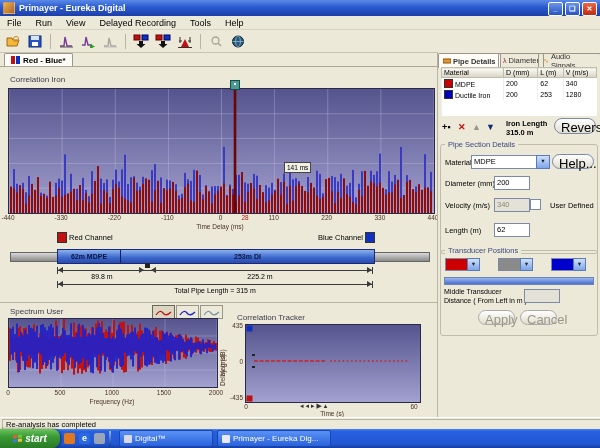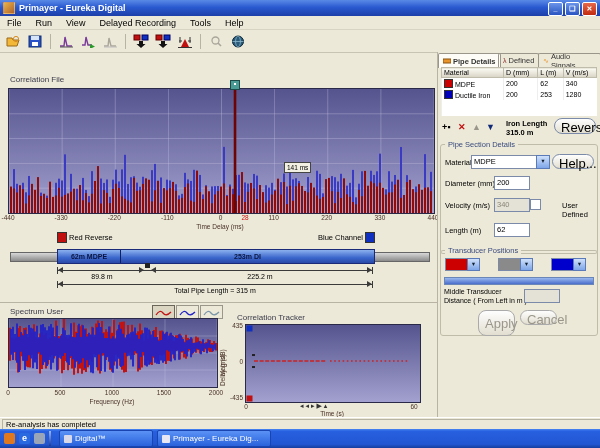--- a/index.html
+++ b/index.html
@@ -195,22 +195,31 @@
       </span>
     <span class="tbtn">
         <svg width="14" height="13">
           <circle cx="7" cy="6.5" r="5.5" fill="#2a5a78" stroke="#10283a"></circle>
           <ellipse cx="7" cy="6.5" rx="2.4" ry="5.5" fill="none" stroke="#8ab8cc" stroke-width="0.8"></ellipse>
           <line x1="1.5" y1="6.5" x2="12.5" y2="6.5" stroke="#8ab8cc" stroke-width="0.8"></line>
         </svg>
       </span>
   </div>
 
-
-  <span class="abs gtitle" style="left:10px;top:75px;">Correlation File</span>
+  <div id="tabstrip" class="abs">
+    <span class="doc-tab">
+      <svg width="9" height="8">
+          <rect x="0" y="0" width="4" height="8" fill="#c01010"></rect>
+          <rect x="5" y="0" width="4" height="8" fill="#1030c0"></rect>
+        </svg>
+      <span>Red - Blue*</span>
+    </span>
+  </div>
+
+  <span class="abs gtitle" style="left:10px;top:75px;">Correlation Iron</span>
   <div class="abs plotborder" id="corr-plot" style="left:8px;top:88px;width:425px;height:124px;"><svg width="425" height="124">
         <defs>
           <linearGradient id="G" x1="0" y1="0" x2="0" y2="1">
             <stop offset="0" stop-color="#55548e"></stop>
             <stop offset="1" stop-color="#a3a1cf"></stop>
           </linearGradient>
         </defs>
         <rect width="425" height="124" fill="url(#G)"></rect>
         <line x1="0" y1="24.8" x2="425" y2="24.8" stroke="#cfcde6" stroke-width="0.6" opacity="0.55"></line>
         <line x1="0" y1="49.6" x2="425" y2="49.6" stroke="#cfcde6" stroke-width="0.6" opacity="0.55"></line>
@@ -521,21 +530,21 @@
       <span class="ticktext" style="left: 207.5px; top: 0px; width: 26px;">0</span>
       <span class="ticktext" style="left: 260.625px; top: 0px; width: 26px;">110</span>
       <span class="ticktext" style="left: 313.75px; top: 0px; width: 26px;">220</span>
       <span class="ticktext" style="left: 366.875px; top: 0px; width: 26px;">330</span>
       <span class="ticktext" style="left: 420px; top: 0px; width: 26px;">440</span>
       <span class="ticktext" style="left: 237.023px; top: 0px; width: 16px; color: rgb(204, 20, 20);">28</span>
     </div>
   <span class="abs axlabel" style="left:160px;top:223px;width:120px;">Time Delay (ms)</span>
 
   <div class="abs legmark" style="left:57px;top:232px;background:#c01010;"></div>
-  <span class="abs legtext" style="left:69px;top:233px;">Red Reverse</span>
+  <span class="abs legtext" style="left:69px;top:233px;">Red Channel</span>
   <span class="abs legtext" style="left:318px;top:233px;">Blue Channel</span>
   <div class="abs legmark" style="left:365px;top:232px;background:#1030c0;"></div>
 
   <div class="abs" id="pipe-bar" style="left:10px;top:252px;width:418px;height:8px;"></div>
   <div class="abs" id="pipe-blue" style="left:57px;top:249px;width:316px;height:13px;">
     <span class="seg" style="width:62px;border-right:1px solid #102060;">62m MDPE</span>
     <span class="seg" style="flex:1;">253m DI</span>
   </div>
   <div class="abs" style="left:145px;top:263px;width:5px;height:5px;background:#222;"></div>
 
@@ -837,21 +846,21 @@
 
   <div class="abs" id="rpanel">
     <span class="rtab active" style="left:0;">
       <svg width="8" height="8">
           <rect x="0" y="2" width="8" height="4" fill="#e8942a" stroke="#8a5210"></rect>
         </svg>
       <span>Pipe Details</span>
     </span>
     <span class="rtab" style="left:60px;">
       <span style="color:#8a2a2a;font-size:7px;">λ</span>
-      <span>Defined</span>
+      <span>Diameter</span>
     </span>
     <span class="rtab" style="left:100px;">
       <span style="color:#e8942a;font-size:7px;">∿</span>
       <span>Audio Signals</span>
     </span>
 
     <table class="ptable abs" style="left:3px;top:15px;">
       <tbody>
           <tr>
         <th>Material</th>
@@ -889,45 +898,54 @@
     <span class="grouptitle" style="left:7px;top:88px;">Pipe Section Details</span>
     <span class="abs flabel" style="left:7px;top:106px;">Material</span>
     <span class="field abs" style="left:33px;top:103px;width:63px;height:12px;">MDPE</span>
     <span class="combo-arrow abs" style="left:98px;top:103px;width:12px;height:12px;">▼</span>
     <button class="xpbtn abs" style="left:114px;top:102px;width:42px;height:15px;">Help...</button>
     <span class="abs flabel" style="left:7px;top:127px;">Diameter (mm)</span>
     <span class="field abs" style="left:56px;top:124px;width:30px;height:12px;">200</span>
     <span class="abs flabel" style="left:7px;top:149px;">Velocity (m/s)</span>
     <span class="field disabled abs" style="left:56px;top:146px;width:30px;height:12px;">340</span>
     <span class="cb abs" style="left:92px;top:147px;"></span>
-    <span class="abs flabel" style="left:100px;top:149px;padding-left:24px;">User Defined</span>
+    <span class="abs flabel" style="left:88px;top:149px;padding-left:24px;">User Defined</span>
     <span class="abs flabel" style="left:7px;top:174px;">Length (m)</span>
     <span class="field abs" style="left:56px;top:171px;width:30px;height:12px;">62</span>
 
     <div class="groupbox abs" style="left:2px;top:198px;width:156px;height:84px;"></div>
     <span class="grouptitle" style="left:7px;top:194px;">Transducer Positions</span>
     <span class="field abs" style="left:7px;top:206px;width:20px;height:11px;background:#cc0000;"></span>
     <span class="combo-arrow abs" style="left:29px;top:206px;width:11px;height:11px;">▼</span>
     <span class="field abs" style="left:60px;top:206px;width:20px;height:11px;background:#8a8a8a;"></span>
     <span class="combo-arrow abs" style="left:82px;top:206px;width:11px;height:11px;">▼</span>
     <span class="field abs" style="left:113px;top:206px;width:20px;height:11px;background:#0000cc;"></span>
     <span class="combo-arrow abs" style="left:135px;top:206px;width:11px;height:11px;">▼</span>
     <div class="abs" style="left:6px;top:225px;width:148px;height:6px;border:1px solid #6a86b8;background:linear-gradient(180deg,#9ab8ee,#4a6ecc);"></div>
     <span class="abs" style="left:6px;top:236px;font-size:7px;">Middle Transducer</span>
     <span class="abs" style="left:6px;top:245px;font-size:7px;">Distance ( From Left in m )</span>
     <span class="field disabled abs" style="left:86px;top:237px;width:30px;height:12px;"></span>
-    <button class="xpbtn disabled abs" style="left:40px;top:258px;width:37px;height:26px;">Apply</button>
+    <button class="xpbtn disabled abs" style="left:40px;top:258px;width:37px;height:15px;">Apply</button>
     <button class="xpbtn disabled abs" style="left:82px;top:258px;width:37px;height:15px;">Cancel</button>
   </div>
 
   <div id="statusbar" class="abs">
     <span class="cell">Re-analysis has completed</span>
   </div>
 
   <div id="taskbar" class="abs">
+    <div id="startbtn">
+      <span class="flag">
+        <i style="background:#e85a3a;"></i>
+          <i style="background:#6ac43a;"></i>
+          <i style="background:#3a7ae8;"></i>
+          <i style="background:#e8c43a;"></i>
+      </span>
+      <span>start</span>
+    </div>
     <span class="qlicon" style="background:#e07820;"></span>
     <span class="qlicon" style="background:#2a6ae0;color:#fff;font-size:9px;font-weight:bold;text-align:center;line-height:11px;">e</span>
     <span class="qlicon" style="background:#9aa6b8;"></span>
     <span class="tdivider"></span>
     <span class="taskwin" style="width:84px;text-align:right;">
       <i class="tico" style="background:#d8d8e8;"></i>
       <span>Digital™</span>
     </span>
     <span class="taskwin" style="width:104px;">
       <i class="tico" style="background:#e8e8f4;"></i>

